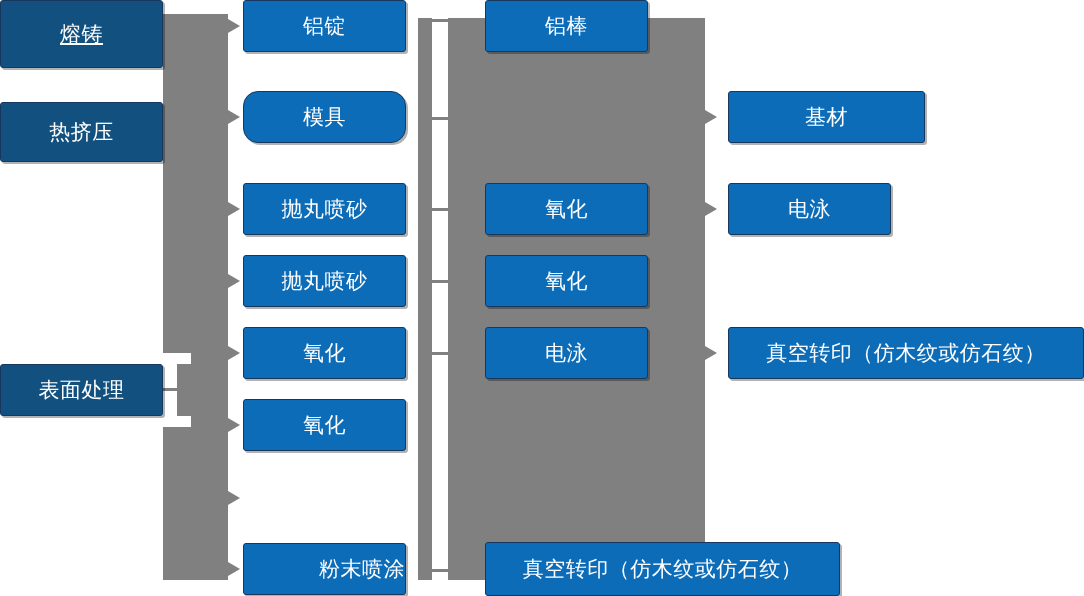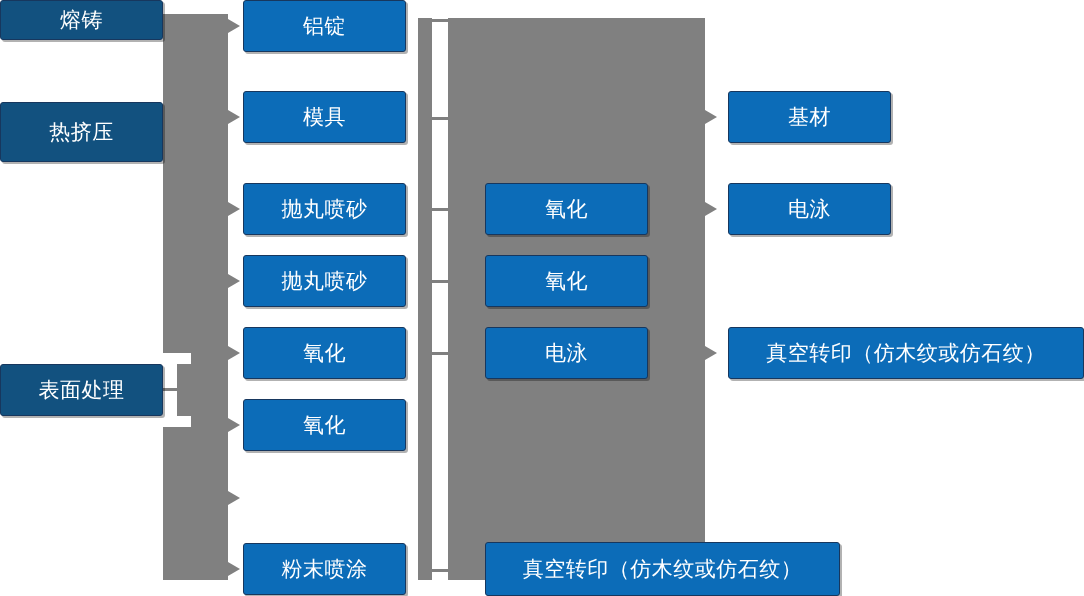--- a/index.html
+++ b/index.html
@@ -101,80 +101,83 @@
   <div class="grey-tick" style="position:absolute; left:432px; top:280px; width:17px; height:3px;"></div>
   <div class="grey-tick" style="position:absolute; left:432px; top:352px; width:17px; height:3px;"></div>
   <div class="grey-tick" style="position:absolute; left:432px; top:569px; width:17px; height:3px;"></div>
 
   <div class="greyshape grey-block" style="left:448px; top:18px; width:257px; height:562px;"></div>
 
   <div class="arrow-head" style="left:705px; top:110px;"></div>
   <div class="arrow-head" style="left:705px; top:202px;"></div>
   <div class="arrow-head" style="left:705px; top:346px;"></div>
 
-  <div class="node dark" style="left:0px; top:0px; width:163px; height:40px;">
+  <div class="node dark" style="left:0px; top:0px; width:163px; height:68px;text-decoration:underline;">
     <span>熔铸</span>
   </div>
 
   <div class="node dark" style="left:0px; top:102px; width:163px; height:60px;">
     <span>热挤压</span>
   </div>
 
   <div class="node mid" style="left:243px; top:0px; width:163px; height:52px;">
     <span>铝锭</span>
   </div>
 
   <div class="node dark" style="left:0px; top:364px; width:163px; height:52px;">
     <span>表面处理</span>
   </div>
 
-  <div class="node mid" style="left:243px; top:91px; width:163px; height:52px;">
+  <div class="node mid" style="left:243px; top:91px; width:163px; height:52px;border-radius:15px;">
     <span>模具</span>
   </div>
 
   <div class="node mid" style="left:243px; top:183px; width:163px; height:52px;">
     <span>抛丸喷砂</span>
   </div>
 
   <div class="node mid" style="left:243px; top:255px; width:163px; height:52px;">
     <span>抛丸喷砂</span>
   </div>
 
   <div class="node mid" style="left:243px; top:327px; width:163px; height:52px;">
     <span>氧化</span>
   </div>
 
   <div class="node mid" style="left:243px; top:399px; width:163px; height:52px;">
     <span>氧化</span>
   </div>
 
 
-  <div class="node mid" style="left:243px; top:543px; width:163px; height:52px;">
+  <div class="node mid" style="left:243px; top:543px; width:163px; height:52px;justify-content:flex-end;">
     <span>粉末喷涂</span>
   </div>
 
+  <div class="node mid" style="left:485px; top:0px; width:163px; height:52px;">
+    <span>铝棒</span>
+  </div>
 
 
   <div class="node mid" style="left:485px; top:183px; width:163px; height:52px;">
     <span>氧化</span>
   </div>
 
   <div class="node mid" style="left:485px; top:255px; width:163px; height:52px;">
     <span>氧化</span>
   </div>
 
   <div class="node mid" style="left:485px; top:327px; width:163px; height:52px;">
     <span>电泳</span>
   </div>
 
   <div class="node mid" style="left:485px; top:542px; width:355px; height:54px;">
     <span>真空转印（仿木纹或仿石纹）</span>
   </div>
 
-  <div class="node mid" style="left:728px; top:91px; width:163px; height:52px;">
+  <div class="node mid" style="left:728px; top:91px; width:197px; height:52px;">
     <span>基材</span>
   </div>
 
   <div class="node mid" style="left:728px; top:183px; width:163px; height:52px;">
     <span>电泳</span>
   </div>
 
   <div class="node mid" style="left:728px; top:327px; width:356px; height:52px;">
     <span>真空转印（仿木纹或仿石纹）</span>
   </div>

